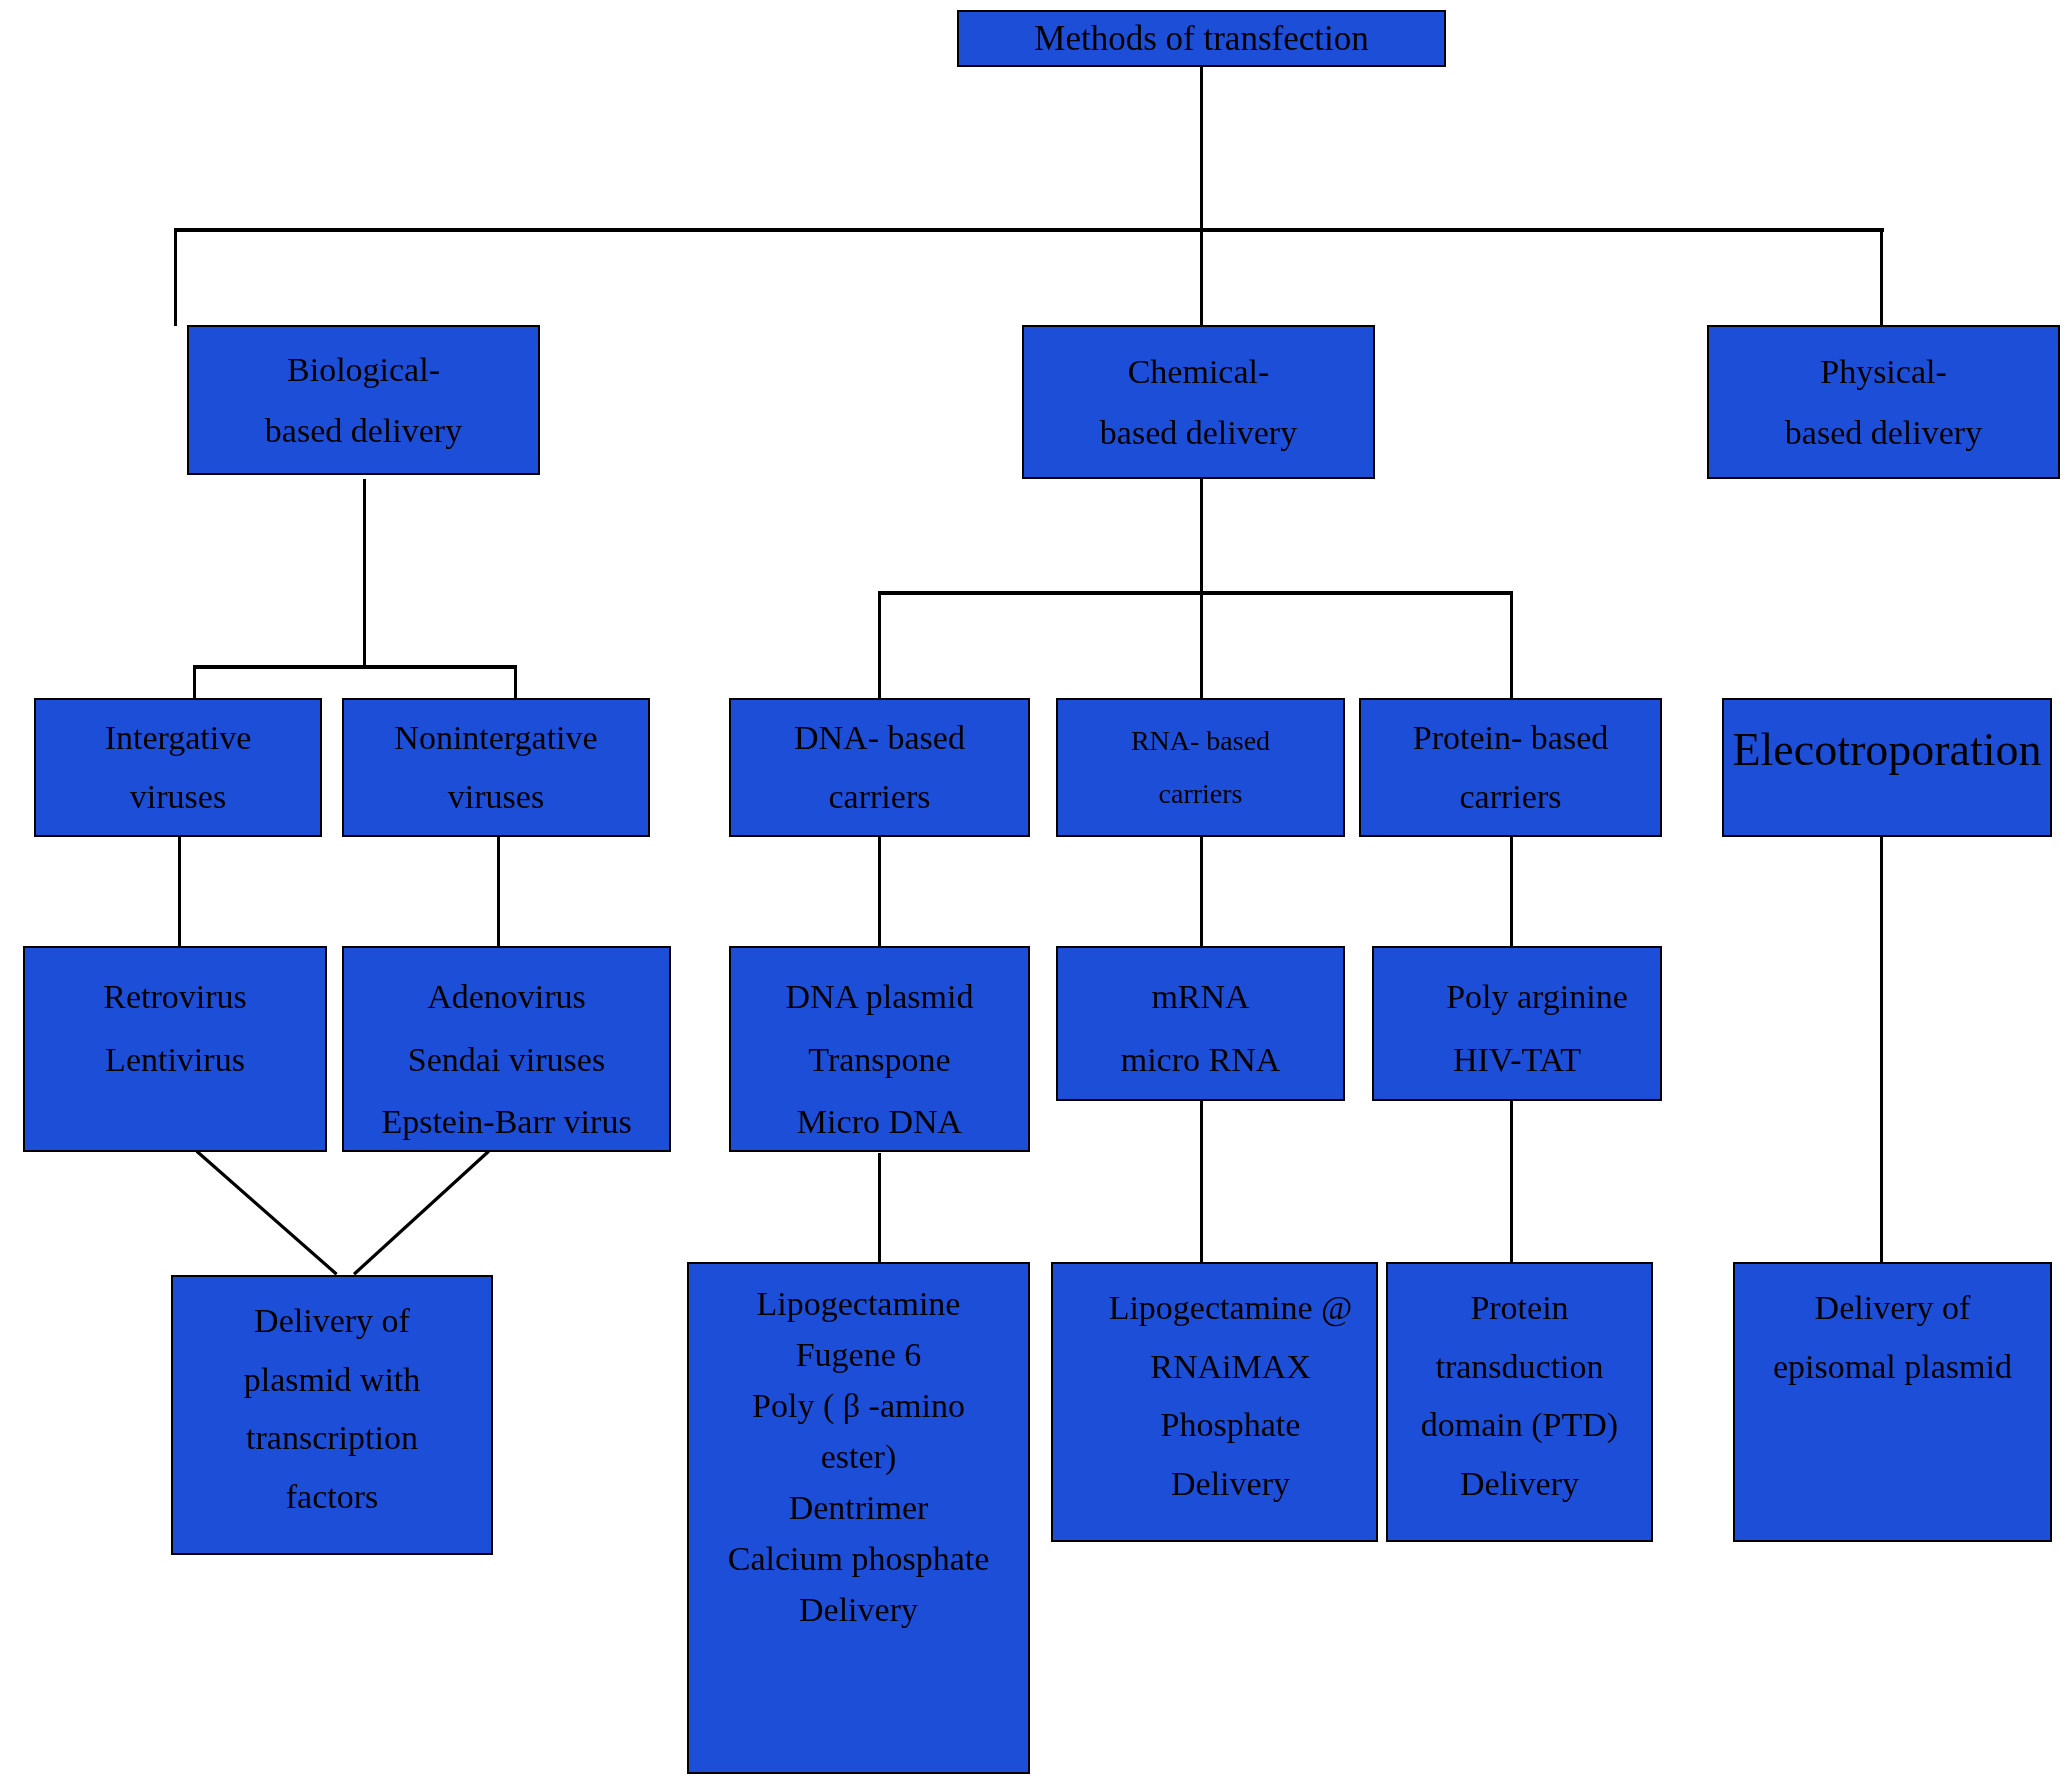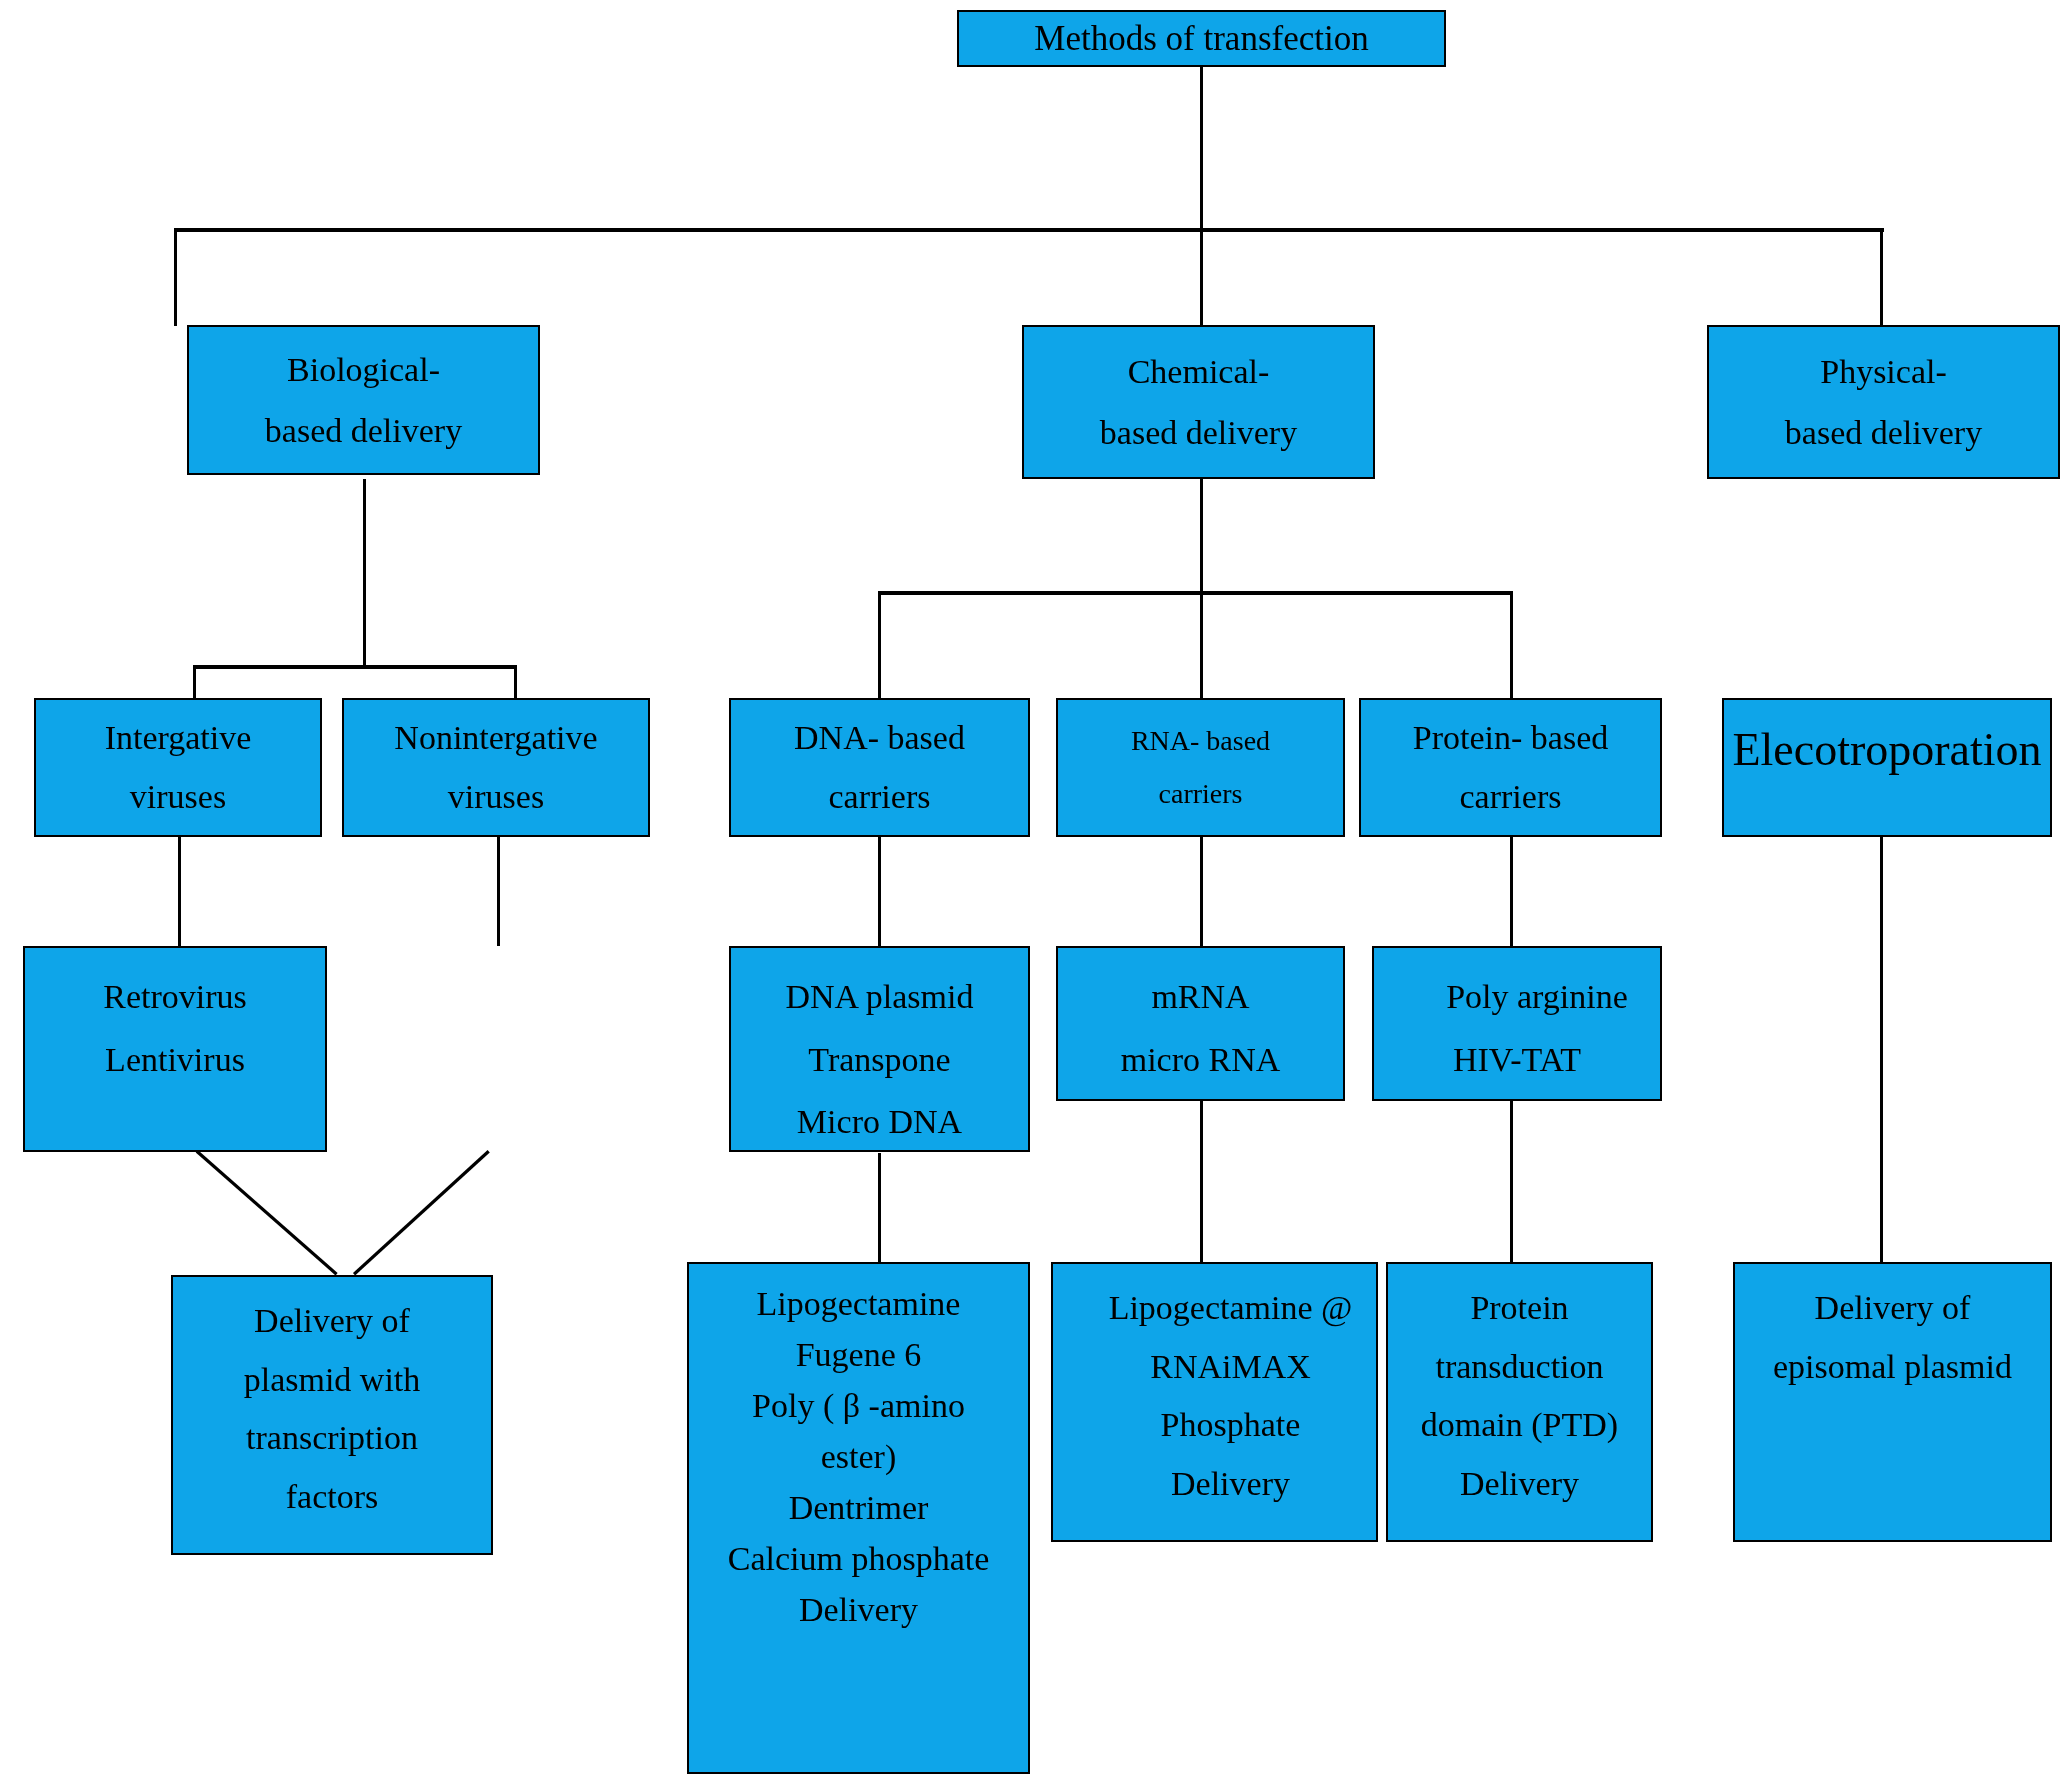--- a/index.html
+++ b/index.html
@@ -13,21 +13,21 @@
     height: 1784px;
     background: #ffffff;
     font-family: "Liberation Serif", "DejaVu Serif", serif;
     color: #000000;
     overflow: hidden;
   }
   .node {
     position: absolute;
     box-sizing: border-box;
     border: 2.6px solid #000000;
-    background: #0ea5e9;
+    background: #1d4ed8;
     display: flex;
     flex-direction: column;
     align-items: center;
     justify-content: center;
     text-align: center;
     line-height: 1.0;
     z-index: 2;
   }
   .node .ln {
     display: block;
@@ -143,20 +143,25 @@
 
   <div class="node top-align" style="left:1722px; top:698px; width:330px; height:139px; font-size:46px; padding-top:27px;">
     <span class="ln">Elecotroporation</span>
   </div>
 
   <div class="node top-align" style="left:23px; top:946px; width:304px; height:206px; font-size:34px; padding-top:32px;">
     <span class="ln" style="margin-bottom:28.5px;">Retrovirus</span>
     <span class="ln">Lentivirus</span>
   </div>
 
+  <div class="node top-align" style="left:342px; top:946px; width:329px; height:206px; font-size:34px; padding-top:32px;">
+    <span class="ln" style="margin-bottom:28.5px;">Adenovirus</span>
+    <span class="ln" style="margin-bottom:28.5px;">Sendai viruses</span>
+    <span class="ln">Epstein-Barr virus</span>
+  </div>
 
   <div class="node top-align" style="left:729px; top:946px; width:301px; height:206px; font-size:34px; padding-top:32px;">
     <span class="ln" style="margin-bottom:28.5px;">DNA plasmid</span>
     <span class="ln" style="margin-bottom:28.5px;">Transpone</span>
     <span class="ln">Micro DNA</span>
   </div>
 
   <div class="node top-align" style="left:1056px; top:946px; width:289px; height:155px; font-size:34px; padding-top:32px;">
     <span class="ln" style="margin-bottom:28.5px;">mRNA</span>
     <span class="ln">micro RNA</span>

